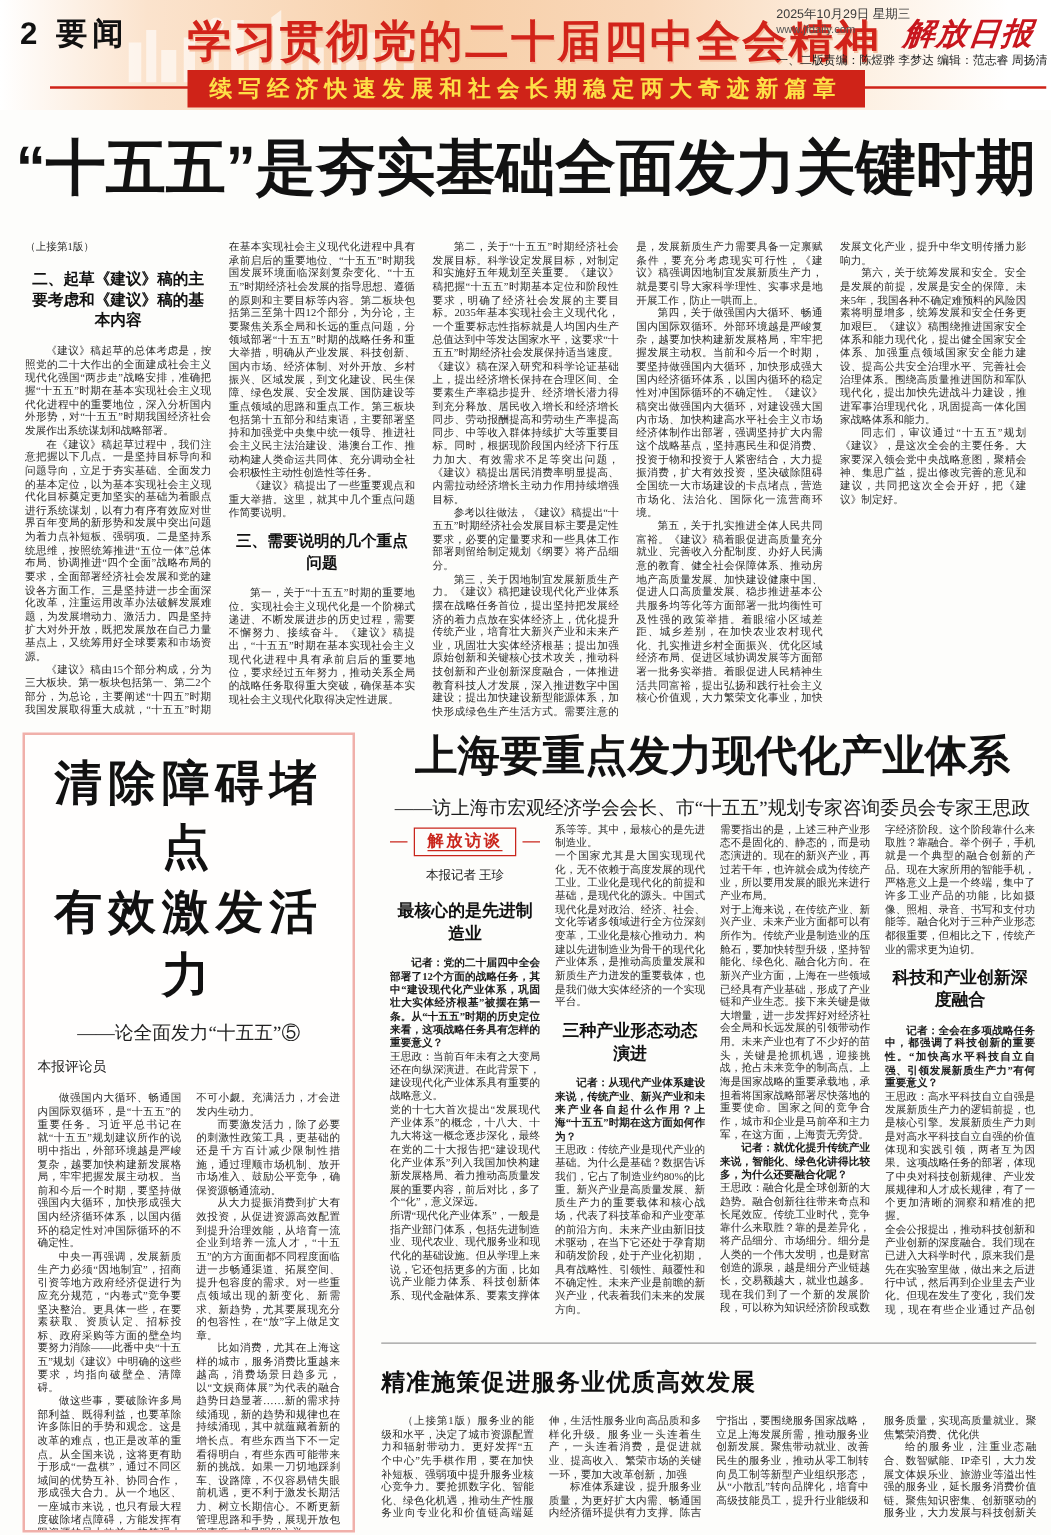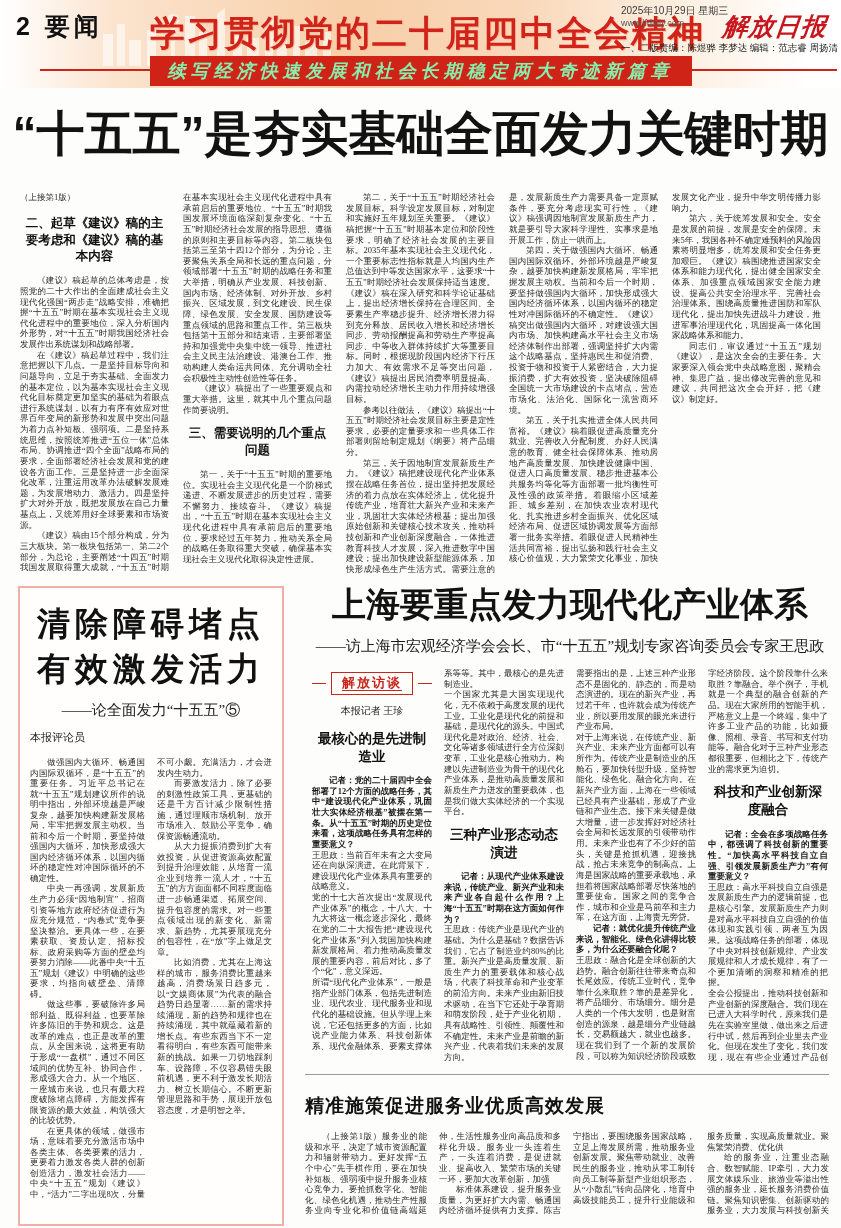--- a/index.html
+++ b/index.html
@@ -21,50 +21,50 @@
   .header-right { position:absolute; right:10px; top:4px; width:210px; text-align:left; }
   .date-line { font-size:10px; color:#3a3a3a; font-family:"Liberation Sans",sans-serif; }
   .site-url { font-size:9px; color:#555; font-family:"Liberation Sans",sans-serif; }
   .masthead { position:absolute; right:4px; top:6px; font-size:25px; color:#c8161e; font-weight:bold;
     font-family:"DejaVu Serif",serif; font-style:italic; transform:skewX(-6deg); letter-spacing:1px; }
   .date-wrap { margin-right:78px; }
   .editors-line { margin-top:14px; font-size:9.5px; color:#222; font-family:"Liberation Sans",sans-serif; white-space:nowrap; }
   .subbanner-row { position:absolute; left:0; top:56px; width:841px; height:28px; }
   .red-rule { position:absolute; left:40px; right:4px; top:13px; height:2px; background:#cf2318; }
   .subbanner { position:absolute; left:50%; transform:translateX(-50%); top:0;
-    background:#cf2318; color:#86efac; font-family:"Liberation Sans",sans-serif;
-    font-size:18px; font-weight:bold; letter-spacing:5px; padding:3px 18px; white-space:nowrap;font-style:italic; }
+    background:#cf2318; color:#fde047; font-family:"Liberation Sans",sans-serif;
+    font-size:18px; font-weight:bold; letter-spacing:5px; padding:3px 18px; white-space:nowrap; }
   
   .main-headline { position:absolute; left:0; top:102px; width:841px; text-align:center;
     font-family:"Liberation Sans",sans-serif; font-size:48px; font-weight:900; color:#121212;
     letter-spacing:0px; white-space:nowrap; }
   .main-body { position:absolute; left:20px; top:192px; width:801px; height:386px;
     column-count:5; column-gap:14px; column-fill:auto; overflow:hidden;
     font-size:8.5px; line-height:1.25; text-align:justify; color:#2a2a2a; }
   .blk { margin:0; }
   .blk-p { text-indent:2em; }
   .blk-note { text-indent:0; margin-bottom:12px; }
   .blk-h { font-family:"Liberation Sans",sans-serif; font-weight:bold; text-align:center;
     text-indent:0; font-size:12.5px; line-height:1.35; margin:10px 4px 10px; color:#111; }
   .blk-q { text-indent:2em; font-weight:bold; color:#1c1c1c; }
   
   .comm-box { position:absolute; left:18px; top:586px; width:266px; height:640px;
     border:2px solid #f0b0aa; background:#fffefd; padding:14px 10px 8px; overflow:hidden; }
-  .comm-title { text-align:center; font-size:33px; font-weight:bold; color:#111;
+  .comm-title { text-align:center; font-size:38px; font-weight:bold; color:#111;
     letter-spacing:5px; line-height:1.35; font-family:"Liberation Serif",serif; }
   .comm-subtitle { text-align:center; font-size:15px; margin-top:10px; color:#222; }
   .comm-byline { text-align:left; font-size:11px; margin-top:10px; color:#222; }
   .comm-body { margin-top:12px; height:452px; column-count:2; column-gap:12px; column-fill:auto;
     overflow:hidden; font-size:8.5px; line-height:1.24; text-align:justify; color:#2a2a2a; }
   
   .interview { position:absolute; left:312px; top:582px; width:516px; }
   .iv-headline { text-align:center; font-family:"Liberation Sans",sans-serif; font-size:34px;
     font-weight:900; color:#121212; white-space:nowrap; }
   .iv-subtitle { text-align:center; font-size:15px; margin-top:9px; color:#1a1a1a; }
-  .iv-body { margin-top:12px; height:396px; column-count:4; column-gap:12px; column-fill:auto;
+  .iv-body { margin-top:2px; height:396px; column-count:4; column-gap:12px; column-fill:auto;
     overflow:hidden; font-size:8.5px; line-height:1.25; text-align:justify; color:#2a2a2a; }
   .iv-body .blk-h { font-size:13.5px; margin:9px 0; }
   .tag-row { display:flex; align-items:center; gap:5px; margin:4px 0 10px; }
   .tag-row .line { flex:1; height:1px; background:#c9261c; }
   .tag-box { border:1px solid #c9261c; color:#c9261c; font-family:"Liberation Sans",sans-serif;
     font-weight:bold; font-size:13px; letter-spacing:2px; padding:2px 10px 3px; white-space:nowrap;
     text-decoration:underline; text-underline-offset:3px; }
   .iv-byline { text-align:center; font-size:10px; margin-bottom:12px; color:#222; }
   
   .service { position:absolute; left:305px; top:1074px; width:524px; border-top:1px solid #9a9a9a; }

